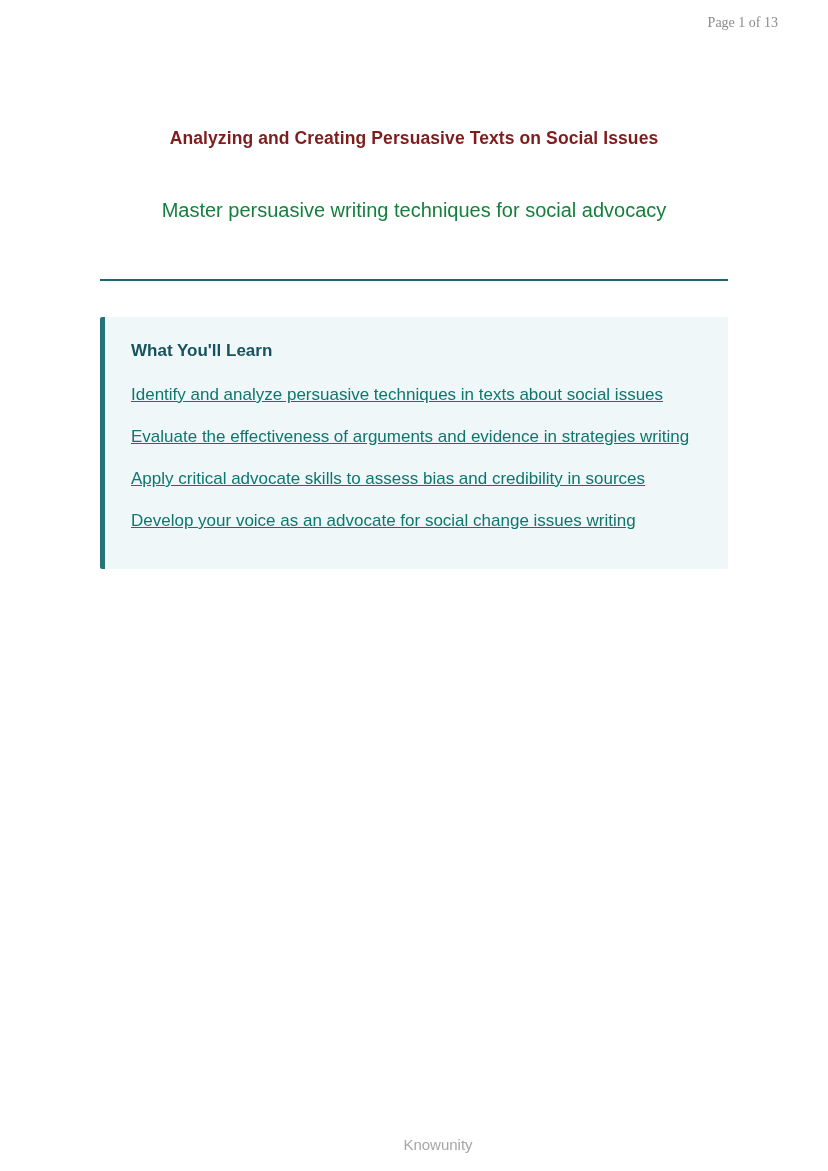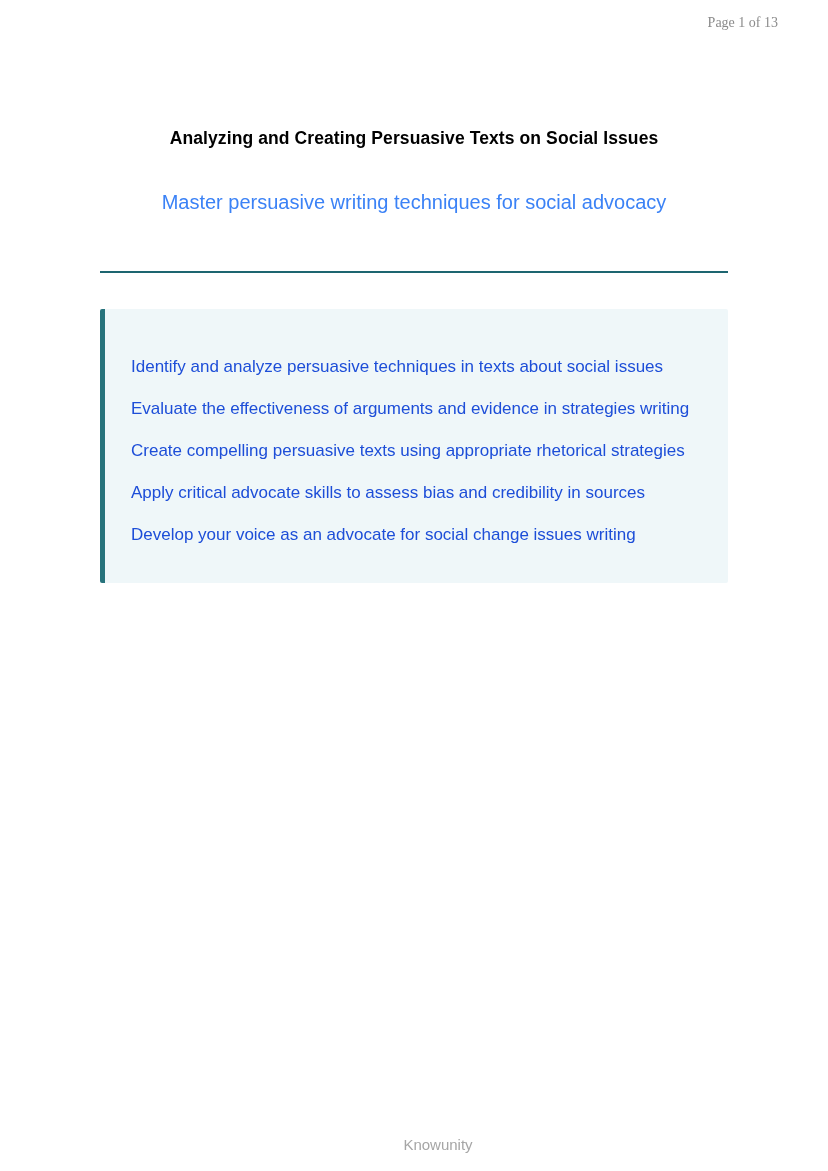--- a/index.html
+++ b/index.html
@@ -22,30 +22,30 @@
     font-family: "Liberation Serif", serif;
     font-size: 14px;
     color: #8b8b8b;
   }
   .doc-title {
     margin: 0;
     padding-top: 128px;
     text-align: center;
     font-size: 17.5px;
     font-weight: bold;
-    color: #000000;
+    color: #7f1d1d;
     letter-spacing: 0.1px;
   }
   .doc-subtitle {
-    margin: 0;
+    margin: 8px;
     padding-top: 42px;
     text-align: center;
     font-size: 20px;
     font-weight: normal;
-    color: #3b82f6;
+    color: #15803d;
   }
   .divider {
     margin: 57px 100px 0 100px;
     border: none;
     border-top: 2.5px solid #1d6570;
   }
   .learn-box {
     margin: 36px 100px 0 100px;
     background: #eff7f9;
     border-left: 5px solid #27737c;
@@ -56,22 +56,23 @@
   .learn-heading {
     margin: 0;
     font-size: 17px;
     font-weight: bold;
     color: #17535e;
   }
   .learn-item {
     margin: 0;
     padding-top: 25px;
     font-size: 17px;
-    color: #1d4ed8;
+    color: #0f766e;
     line-height: 1.0;
+    text-decoration: underline;
   }
   .footer-brand {
     position: absolute;
     bottom: 18px;
     left: 0;
     width: 100%;
     text-align: center;
     font-size: 15px;
     color: #a6a6a6;
     padding-left: 24px;
@@ -84,23 +85,23 @@
 
   <div class="page-indicator">Page 1 of 13</div>
 
   <h1 class="doc-title">Analyzing and Creating Persuasive Texts on Social Issues</h1>
 
   <h2 class="doc-subtitle">Master persuasive writing techniques for social advocacy</h2>
 
   <hr class="divider">
 
   <div class="learn-box">
+    <h3 class="learn-heading">What You'll Learn</h3>
 
     <p class="learn-item">Identify and analyze persuasive techniques in texts about social issues</p>
     <p class="learn-item">Evaluate the effectiveness of arguments and evidence in strategies writing</p>
-    <p class="learn-item">Create compelling persuasive texts using appropriate rhetorical strategies</p>
     <p class="learn-item">Apply critical advocate skills to assess bias and credibility in sources</p>
     <p class="learn-item">Develop your voice as an advocate for social change issues writing</p>
   </div>
 
   <div class="footer-brand">Knowunity</div>
 
 </div>
 
 </body></html>

